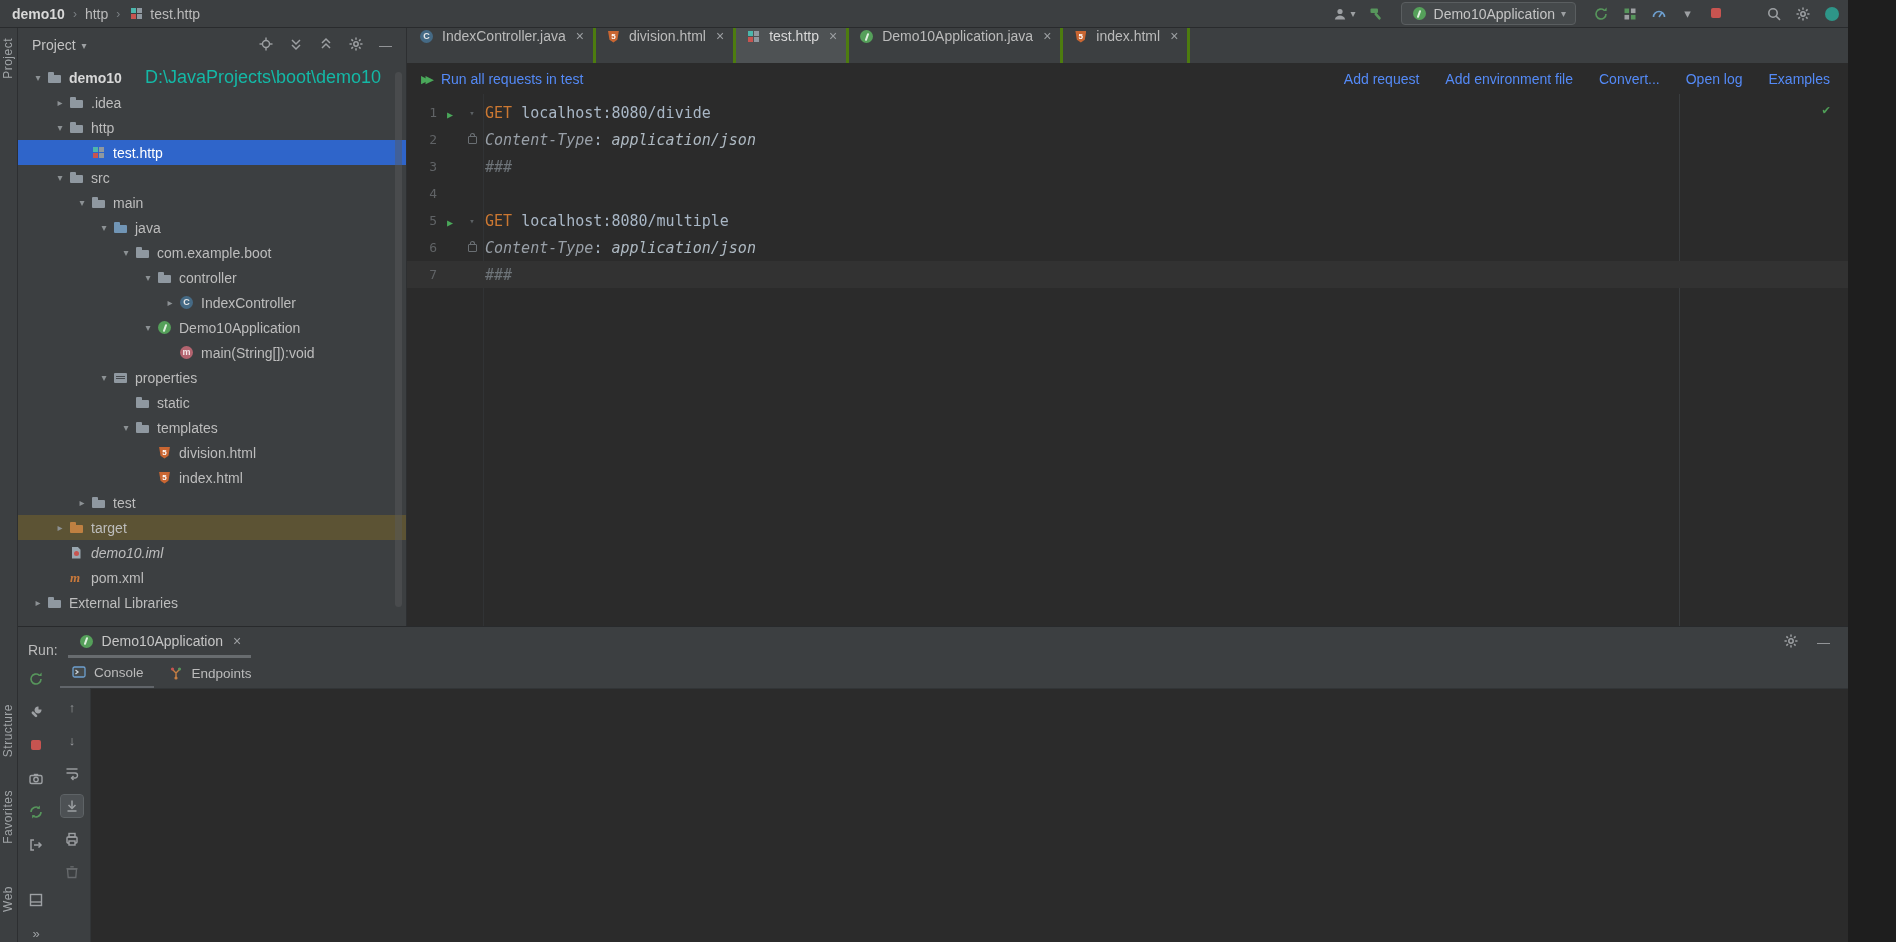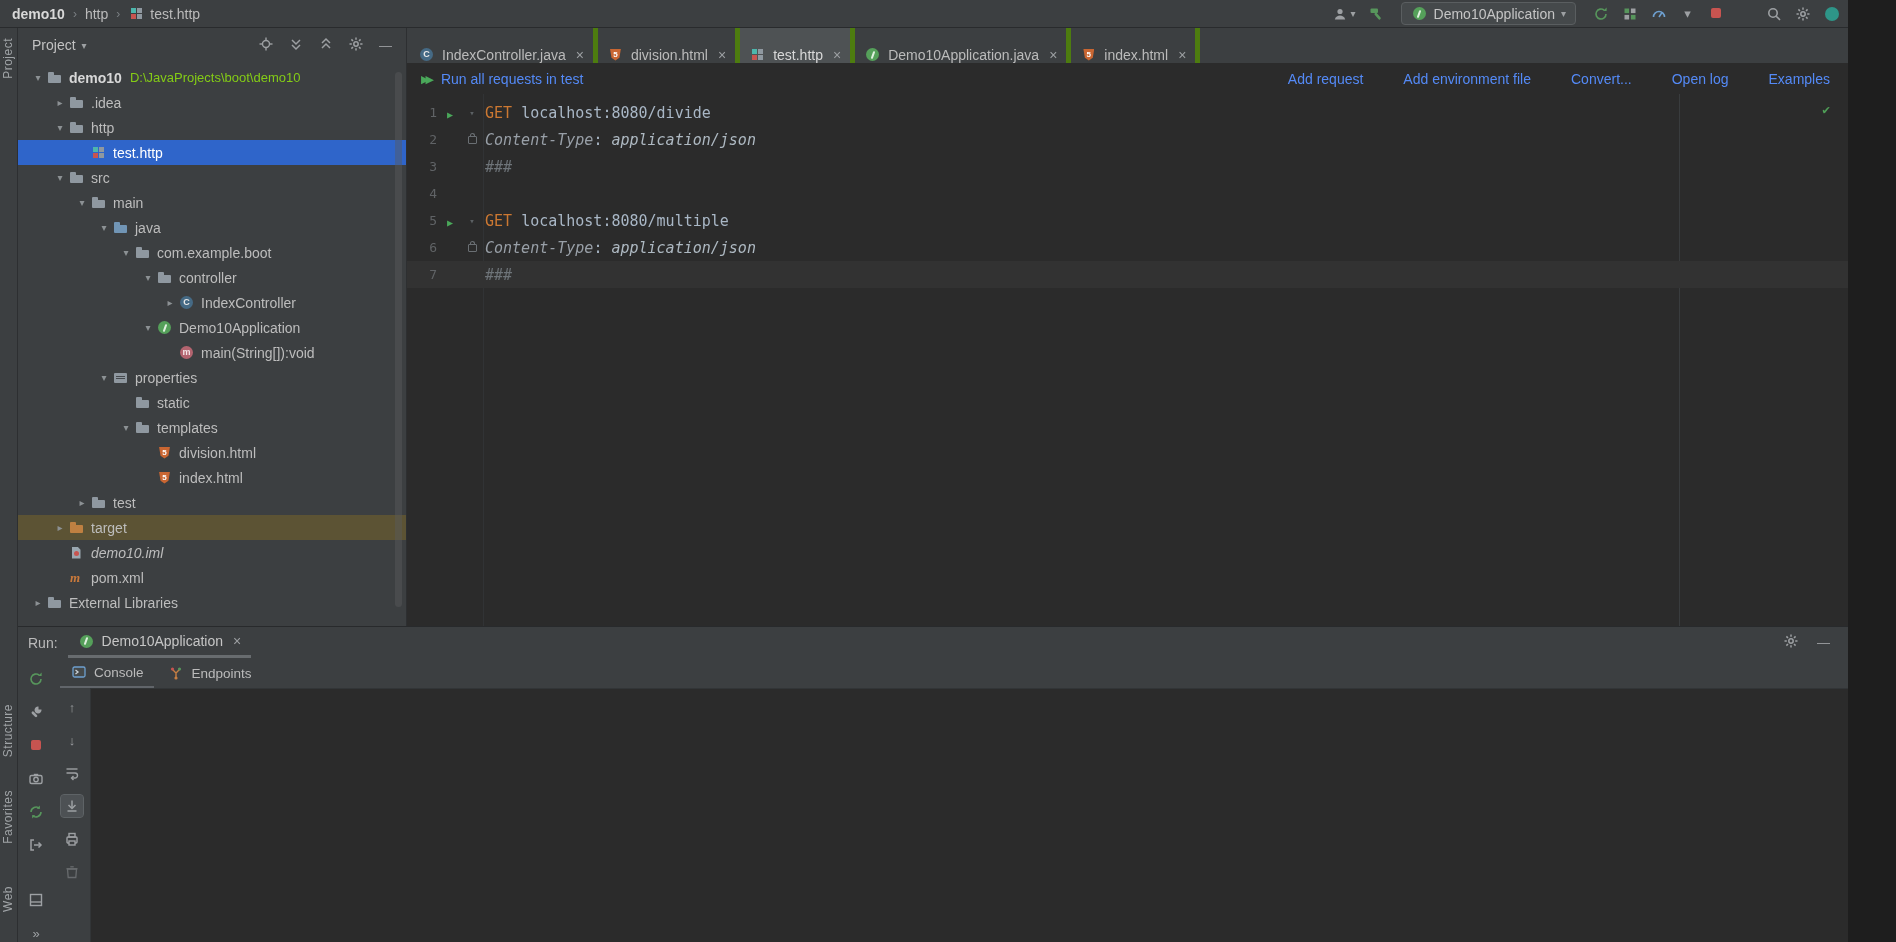--- a/index.html
+++ b/index.html
@@ -56,35 +56,35 @@
   .project-panel{width:388px;flex:none;background:#3c3f41;border-right:1px solid #2d2f31;display:flex;flex-direction:column}
   .pp-header{height:34px;flex:none;display:flex;align-items:center;padding:0 12px 0 14px}
   .pp-title{display:flex;align-items:center;gap:6px;color:#c2c2c2}
   .pp-title .caret{font-size:10px;color:#9da0a3}
   .pp-icons{margin-left:auto;display:flex;align-items:center;gap:13px}
   .pp-tree{flex:1;overflow:hidden;position:relative;padding-top:3px}
   .row{height:25px;display:flex;align-items:center;white-space:nowrap;color:#bdbdbd}
   .row .ic{margin-right:6px}
   .chev{width:16px;flex:none;text-align:center;color:#8c9194;font-size:10px}
   .tlabel.bold{font-weight:bold;color:#d8d8d8}
-  .textra{margin-left:8px;color:#84cc16;font-size:13px}
+  .textra{margin-left:23px;color:#14b8a6;font-size:18px}
   .row.selected{background:#2f65ca}
   .row.selected .tlabel,.row.selected{color:#ffffff}
   .row.highlight{background:#5c5334}
   .pp-scroll{position:absolute;right:4px;top:10px;width:7px;height:535px;background:#595c5e;border-radius:4px;opacity:.45}
   
   .editor-col{flex:1;display:flex;flex-direction:column;min-width:0;background:#2b2b2b}
   .tabbar{height:35px;flex:none;background:#3c3f41;display:flex;align-items:stretch;border-bottom:1px solid #2b2b2b;padding-left:2px}
-  .tab{display:flex;align-items:flex-end;gap:7px;padding:0 9px;border-right:5px solid #4d7c0f;color:#bbbbbb}
+  .tab{display:flex;align-items:flex-start;gap:7px;padding:0 9px;border-right:3px solid #4d7c0f;color:#bbbbbb}
   .tab.active{background:#4e5254;color:#d8d8d8}
   .tab-close{color:#9da0a3;font-size:14px;margin-left:3px}
   .runbar{height:30px;flex:none;display:flex;align-items:center;padding:0 18px 0 14px}
   .runall{display:flex;align-items:center;gap:8px;color:#548af7}
   .runall-ic{color:#4aa85a;font-size:11px;letter-spacing:-4px;margin-right:3px}
-  .runbar-links{margin-left:auto;display:flex;align-items:flex-start;gap:40px}
+  .runbar-links{margin-left:auto;display:flex;align-items:flex-start;gap:26px}
   .rlink{color:#548af7}
   .editor{flex:1;position:relative;overflow:hidden;font-family:"DejaVu Sans Mono",monospace;font-size:15px}
   #lines{padding-top:5px;position:relative}
   .line{height:27px;display:flex;align-items:center}
   .line.current{background:#323232}
   .ln{width:30px;flex:none;text-align:right;color:#606366;font-size:13px}
   .runcol{width:26px;flex:none;text-align:center}
   .gplay{color:#4aa85a;font-size:10px}
   .foldcol{width:18px;flex:none;text-align:center;color:#5c6164;font-size:9px}
   .locky{display:inline-block;width:7px;height:6px;border:1px solid #6a6f73;border-radius:1px;position:relative;top:1px}
@@ -94,21 +94,21 @@
   .seg-u{color:#a9b7c6;text-underline-offset:3px}
   .seg-h{color:#989fa7;font-style:italic}
   .seg-p{color:#a9b7c6}
   .seg-v{color:#aeb9c2;font-style:italic}
   .seg-c{color:#6e7479}
   .gutter-sep{position:absolute;left:76px;top:0;bottom:0;width:1px;background:#313335}
   .margin-guide{position:absolute;left:1272px;top:0;bottom:0;width:1px;background:#393c3e}
   .check{position:absolute;right:18px;top:8px;color:#4f9e57;font-size:13px}
   
   .run-panel{height:317px;flex:none;background:#3c3f41;border-top:1px solid #282a2c;display:flex;flex-direction:column}
-  .rp-header{height:31px;flex:none;display:flex;align-items:center;padding-left:10px;position:relative}
+  .rp-header{height:31px;flex:none;display:flex;align-items:flex-end;padding-left:10px;position:relative}
   .rp-label{color:#bbbbbb;margin-right:10px}
   .rp-tab{height:31px;display:flex;align-items:center;gap:7px;padding:0 10px;border-bottom:3px solid #686c6f;color:#c6c6c6;box-sizing:border-box}
   .rp-actions{position:absolute;right:16px;top:0;height:31px;display:flex;align-items:center;gap:16px}
   .rp-body{flex:1;display:flex;min-height:0}
   .rp-col1{width:36px;flex:none;display:flex;flex-direction:column;align-items:center;padding-top:10px;gap:12px}
   .tool{width:22px;height:22px;display:flex;align-items:center;justify-content:center;border-radius:3px}
   .tool.activeT{background:#4d5154;outline:1px solid #5e6366}
   .spacer{height:10px}
   .rp-right{flex:1;display:flex;flex-direction:column;min-width:0}
   .rp-tabs{height:30px;flex:none;display:flex;align-items:center;padding-left:6px;gap:4px}

